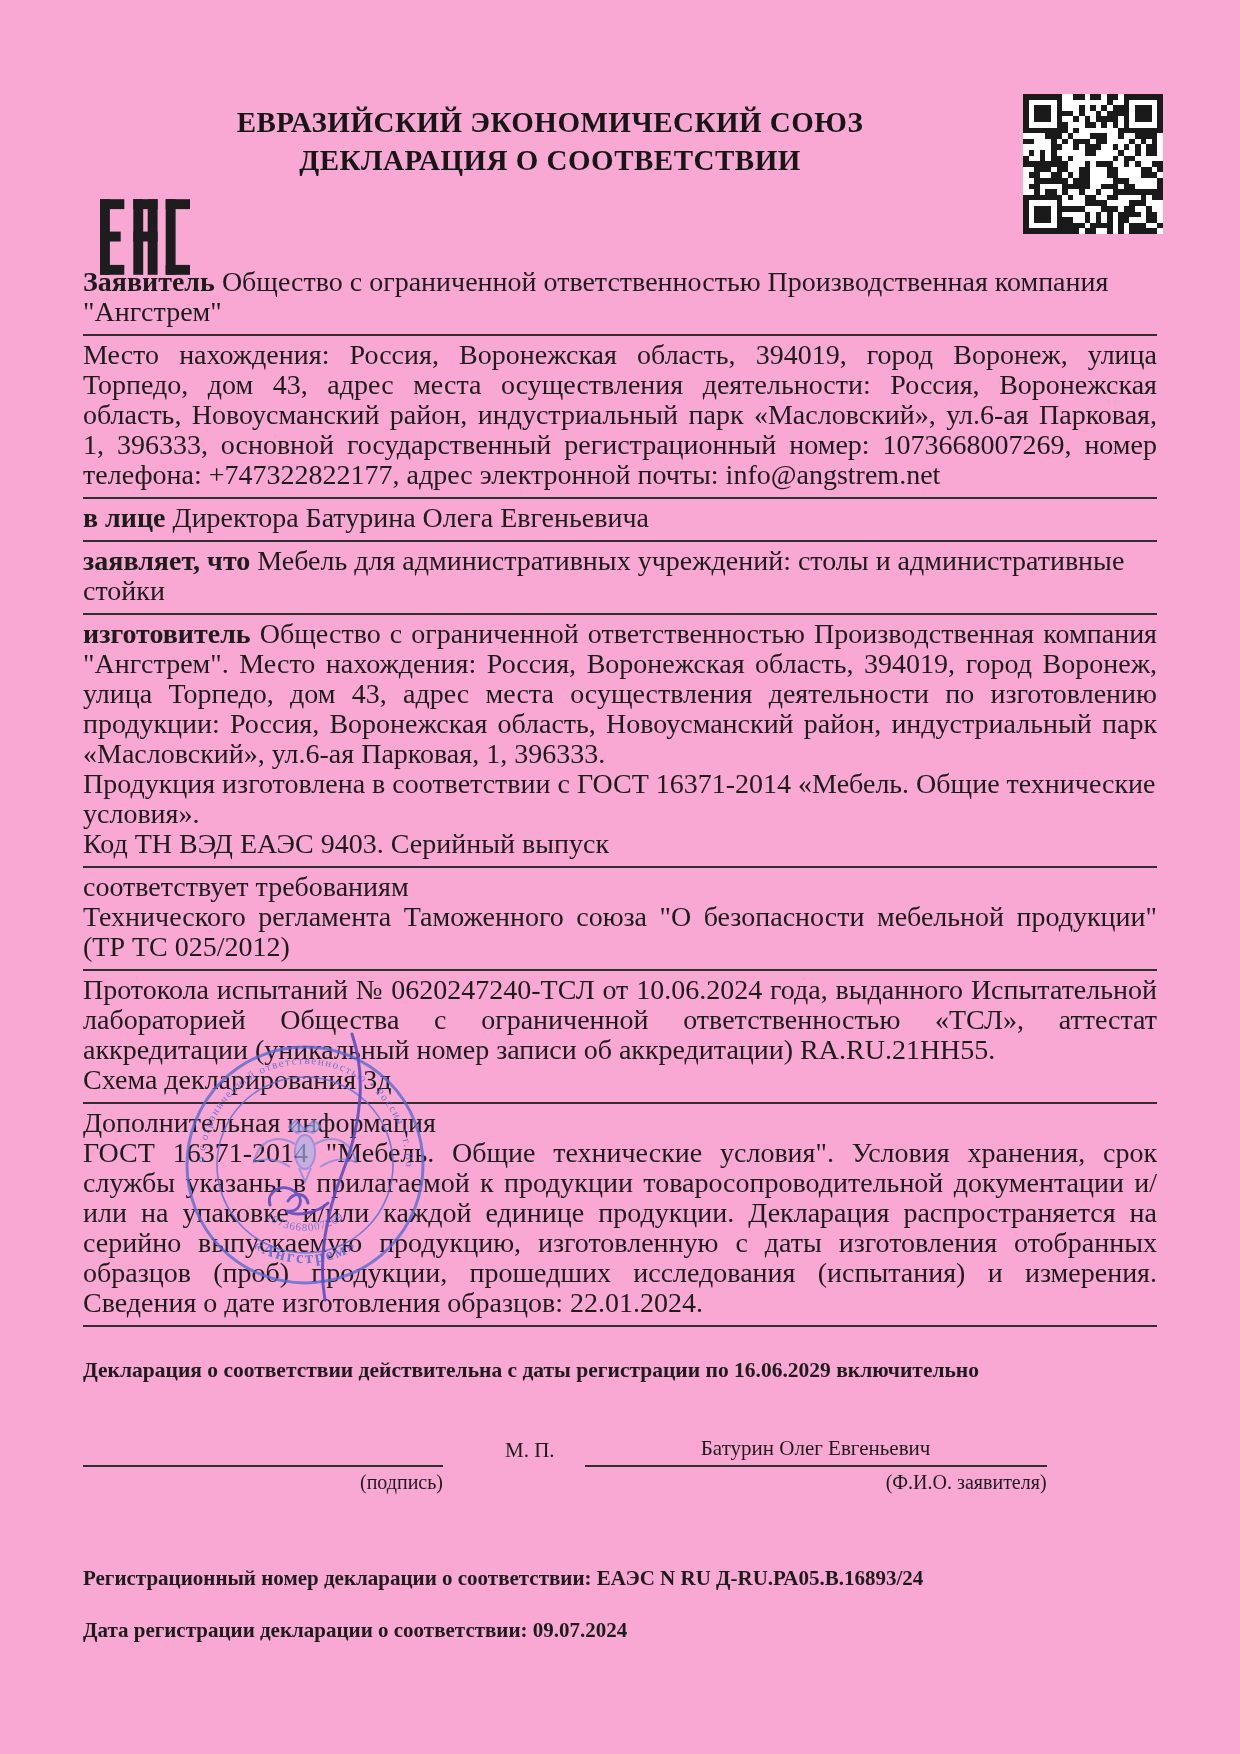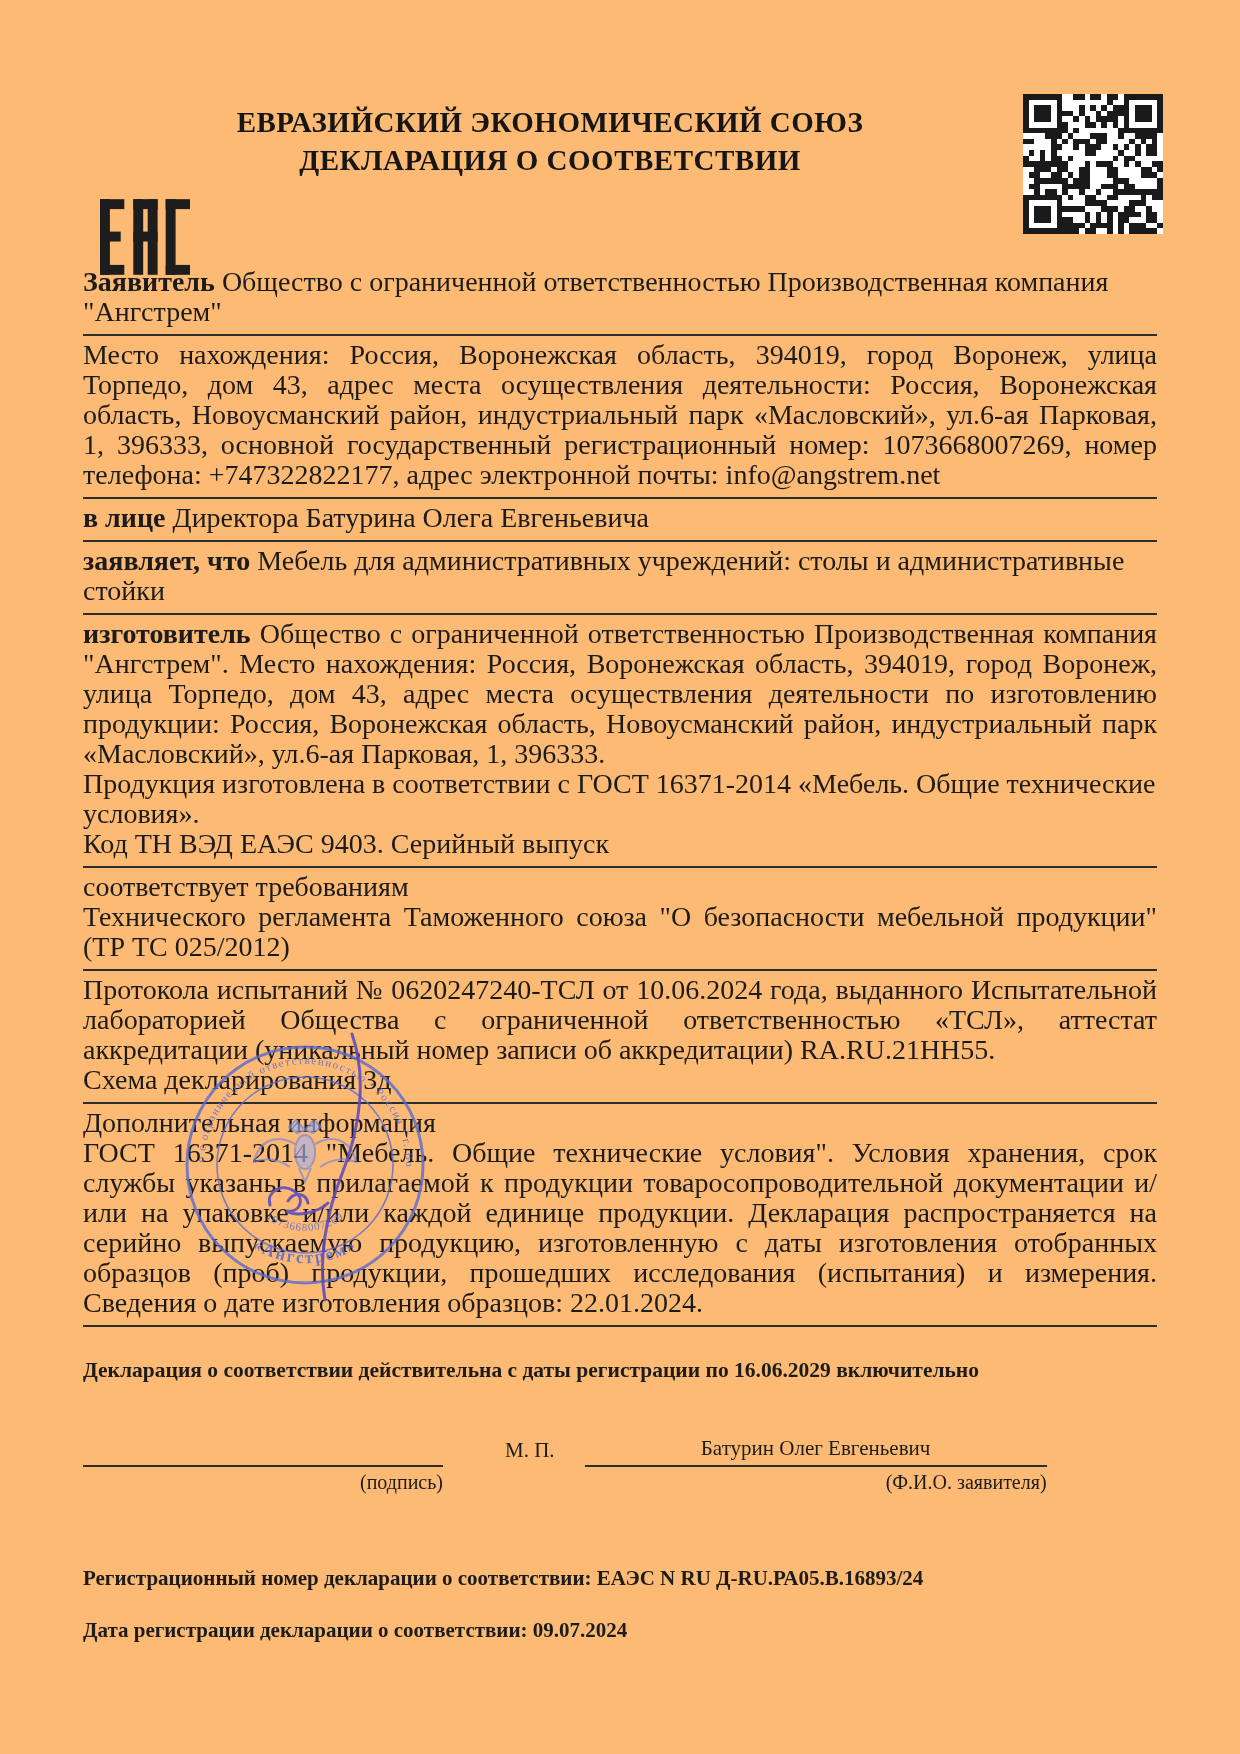--- a/index.html
+++ b/index.html
@@ -1,20 +1,20 @@
 <!DOCTYPE html>
 <html><head>
 <meta charset="utf-8">
 <style>
   html,body{margin:0;padding:0;background:#e8e8e8;}
   .page{
     position:relative;
     width:1240px;height:1754px;
     margin:0 auto;
-    background:#fdba74;
+    background:#f9a8d4;
     font-family:"Liberation Serif","DejaVu Serif",serif;
     color:#1c1c1c;
     overflow:hidden;
   }
   .content{position:absolute;left:83px;top:0;width:1074px;}
   .title{
     margin-top:103px;
     width:934px;
     text-align:center;
     font-weight:bold;

